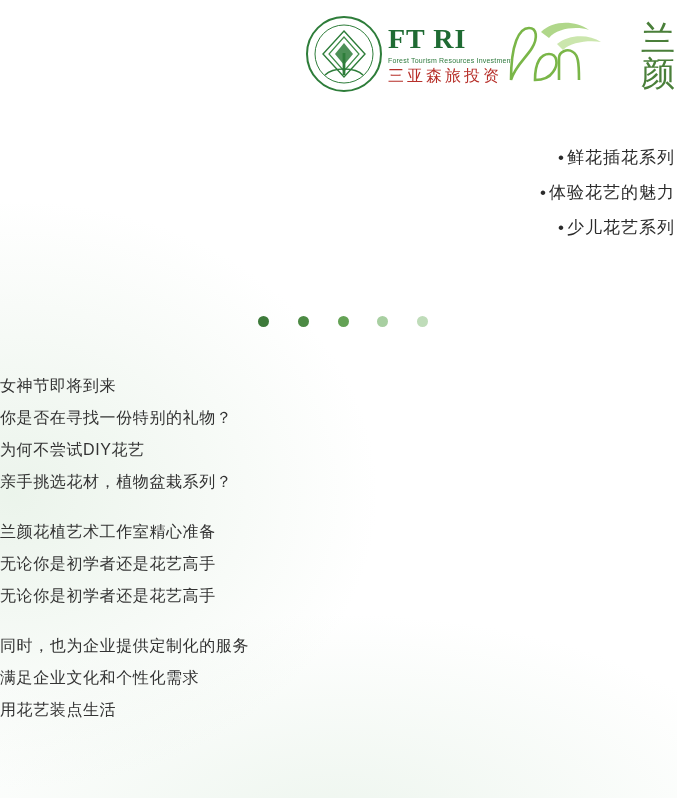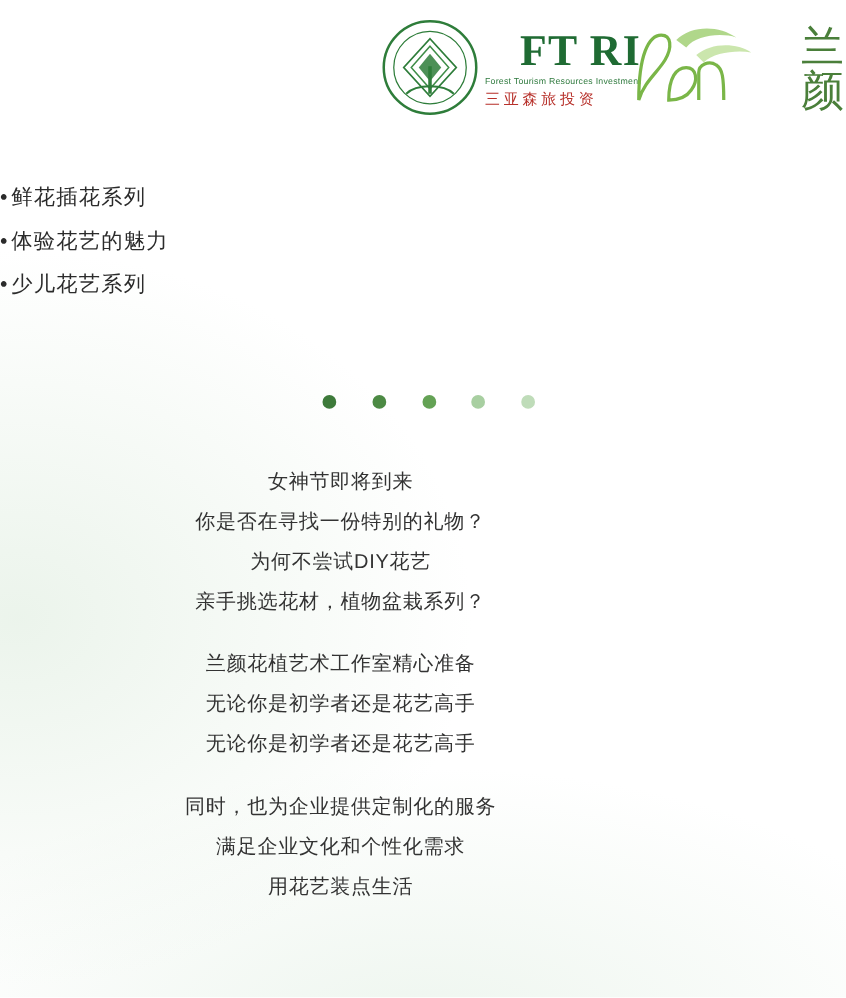--- a/index.html
+++ b/index.html
@@ -55,37 +55,36 @@
     position: absolute;
     left: 50%;
     top: 50%;
     transform: translate(-50%, -50%);
   }
   .ftri-text {
     margin-left: 6px;
     line-height: 1;
   }
   .ftri-main {
-    font-size: 35px;
+    font-size: 28px;
     letter-spacing: 1px;
     color: #1f6b33;
     font-weight: bold;
     font-family: "Liberation Serif", serif;
     white-space: nowrap;
-    text-align: right;
   }
   .ftri-en {
     font-size: 7px;
     color: #2f7a3e;
     letter-spacing: 0.2px;
     margin-top: 4px;
     white-space: nowrap;
   }
   .ftri-cn {
-    font-size: 12px;
+    font-size: 16px;
     color: #b7302a;
     letter-spacing: 3px;
     margin-top: 4px;
     white-space: nowrap;
   }
 
   .logo-lan {
     position: absolute;
     left: 505px;
     top: 6px;
@@ -103,21 +102,21 @@
   .lan-cn span {
     display: block;
   }
 
   
   .series-list {
     position: absolute;
     right: 0px;
     top: 140px;
     width: 677px;
-    text-align: left;
+    text-align: right;
     padding-right: 2px;
     box-sizing: border-box;
   }
   .series-item {
     font-size: 17px;
     color: #2b2b2b;
     letter-spacing: 1px;
     line-height: 35px;
     white-space: nowrap;
   }
@@ -142,21 +141,20 @@
     border-radius: 50%;
     display: block;
   }
 
   
   .copy {
     position: absolute;
     top: 370px;
     left: 0;
     width: 545px;
-    text-align: center;
   }
   .copy-line {
     font-size: 16px;
     color: #333333;
     line-height: 32px;
     letter-spacing: 0.6px;
     white-space: nowrap;
   }
   .copy-gap {
     height: 18px;

